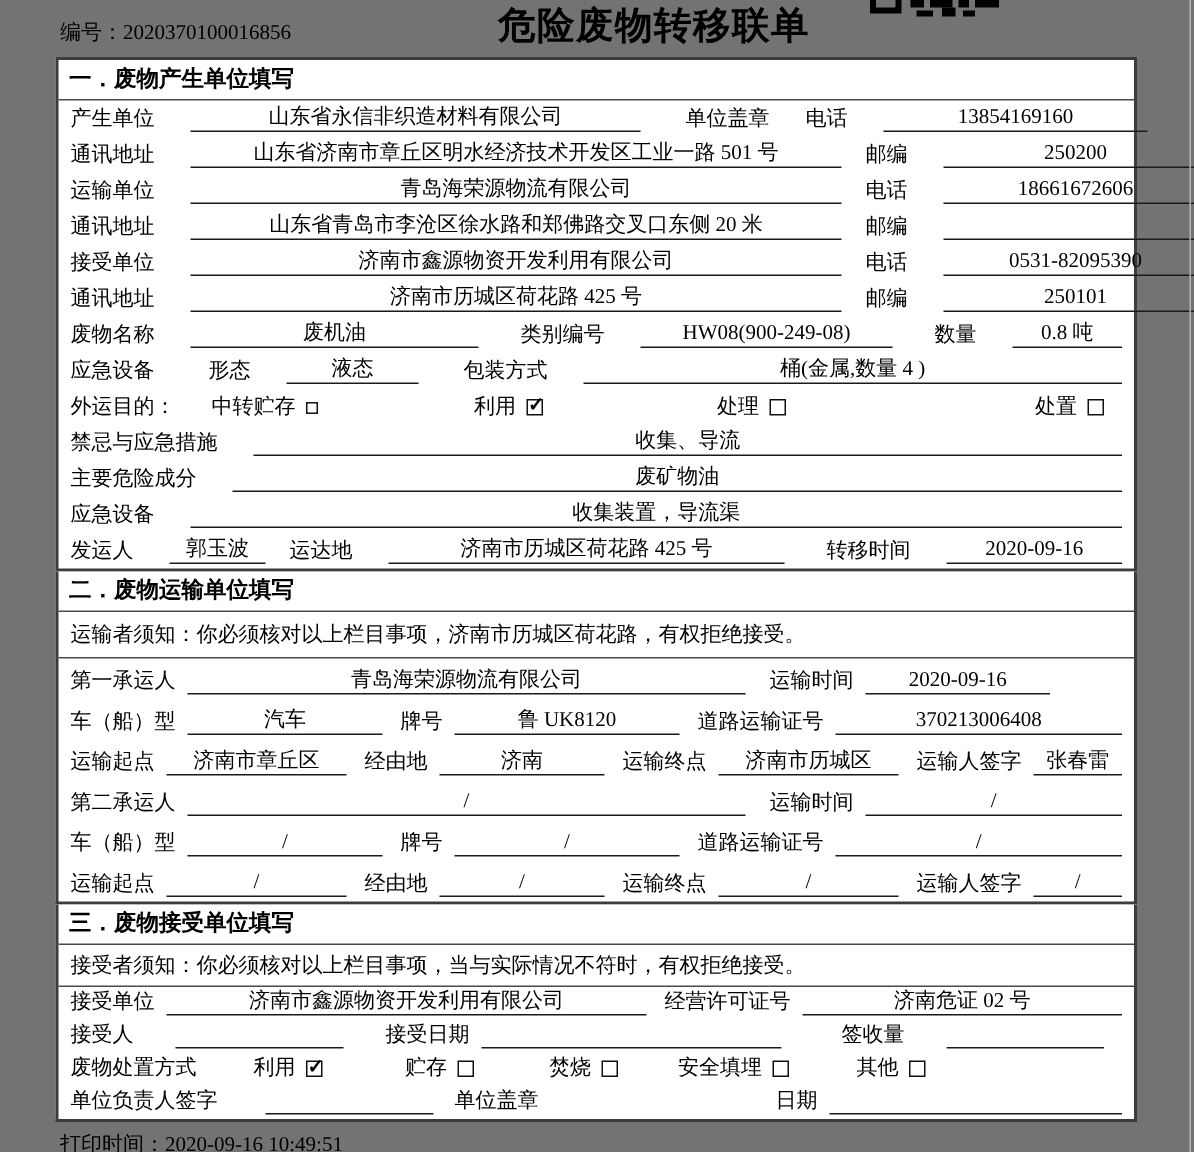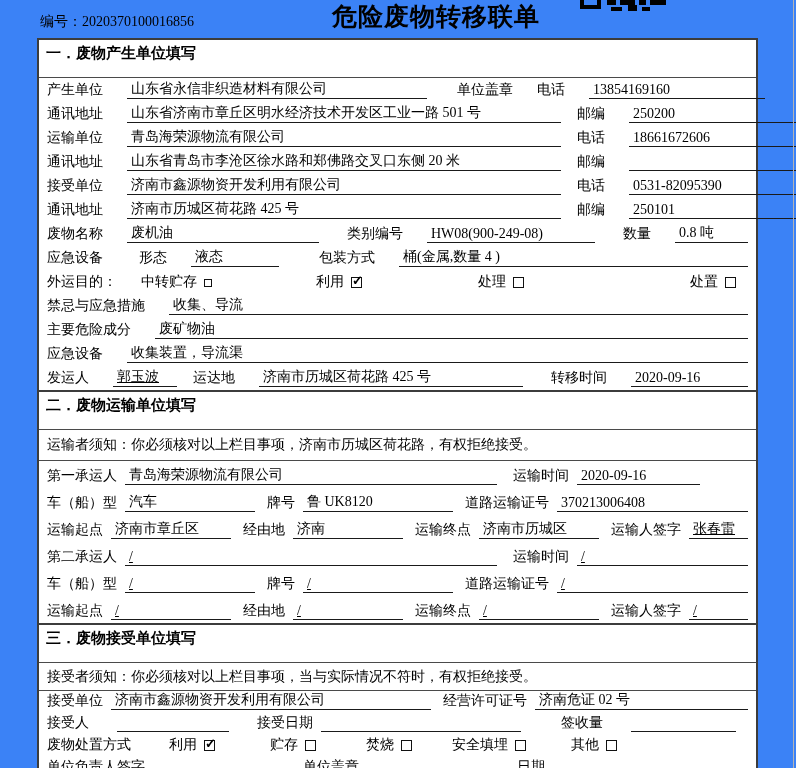--- a/index.html
+++ b/index.html
@@ -2,38 +2,38 @@
 <html><head>
 <meta charset="utf-8">
 <style>
   * { margin:0; padding:0; box-sizing:border-box; }
   html,body { background:#fff; }
   body {
     width:796px; height:768px; overflow:hidden; position:relative;
     font-family:"Liberation Serif","DejaVu Serif",serif;
     font-size:14px; color:#000;
   }
-  .page { position:relative; width:796px; height:768px; background:#3b82f6; }
+  .page { position:relative; width:796px; height:768px; background:#737373; }
   .edge { position:absolute; top:0; bottom:0; right:2px; width:1px; background:#b5b5b5; }
   .doc { position:relative; margin-left:37px; width:721px; }
   .doc-header { position:relative; height:38px; }
   .serial { position:absolute; left:3px; top:13px; font-size:14px; white-space:nowrap; }
   .title { position:absolute; left:295px; top:0px; font-size:25px; font-weight:bold; letter-spacing:1px; white-space:nowrap; font-family:"Liberation Serif","DejaVu Serif",serif; }
   .qr { position:absolute; left:543px; top:0; }
   .sec { border:2px solid #3c3c3c; background:#fff; }
   .sec + .sec { border-top:none; }
-  .sec-title { height:38px; line-height:26px; padding:0 7px; font-weight:bold; font-size:15px; border-bottom:1px solid #4a4a4a; }
+  .sec-title { height:27px; line-height:26px; padding:0 7px; font-weight:bold; font-size:15px; border-bottom:1px solid #4a4a4a; }
   .notice { height:31px; display:flex; align-items:center; padding:0 8px; border-bottom:1px solid #4a4a4a; white-space:nowrap; }
   .row { display:flex; align-items:flex-end; padding:0 8px 3px; }
   .s1 .row { height:24px;gap:16px; }
   .s2 .row { height:27px; }
   .s3 .row { height:22px; }
   .lbl { white-space:nowrap; margin-right:8px; flex:0 0 auto; }
-  .val { border-bottom:1px solid #1a1a1a; white-space:nowrap; padding:0 4px; flex:0 0 auto; overflow:hidden; }
-  .val.c { text-align:left;text-decoration:underline; }
+  .val { border-bottom:1px solid #1a1a1a; white-space:nowrap; padding:0 4px; flex:0 0 auto; overflow:hidden;text-align:center; }
+  .val.c { text-align:center; }
   .fill { flex:1 1 auto; }
   .mla { margin-left:auto; }
   .opt { display:inline-flex; align-items:flex-end; white-space:nowrap; }
   .cb {
     display:inline-block; width:11px; height:11px; border:1.5px solid #111;
     margin-left:7px; margin-bottom:3px; position:relative; flex:0 0 auto;
   }
   .cb.sm { width:8px; height:8px; margin-bottom:4px; }
   .cb[data-checked="true"]::after {
     content:"\2713"; position:absolute; top:-5px; left:0px; font-size:13px; font-weight:bold; color:#000;
@@ -113,21 +113,21 @@
         <span class="lbl" style="margin-left:12px">类别编号</span>
         <span class="val" style="width:168px">HW08(900-249-08)</span>
         <span class="lbl" style="margin-left:12px">数量</span>
         <span class="val fill">0.8 吨</span>
       </div>
 
       <div class="row">
         <span class="lbl">应急设备</span>
         <span class="lbl" style="margin-left:12px">形态</span>
         <span class="val" style="width:88px">液态</span>
-        <span class="lbl" style="margin-left:24px">包装方式</span>
+        <span class="lbl" style="margin-left:14px">包装方式</span>
         <span class="val fill">桶(金属,数量  4 )</span>
       </div>
 
       <div class="row">
         <span class="lbl">外运目的：</span>
         <span class="opt">
           <span>中转贮存</span>
           <span class="cb sm" data-checked="false"></span>
         </span>
         <span class="opt" style="margin-left:88px">

